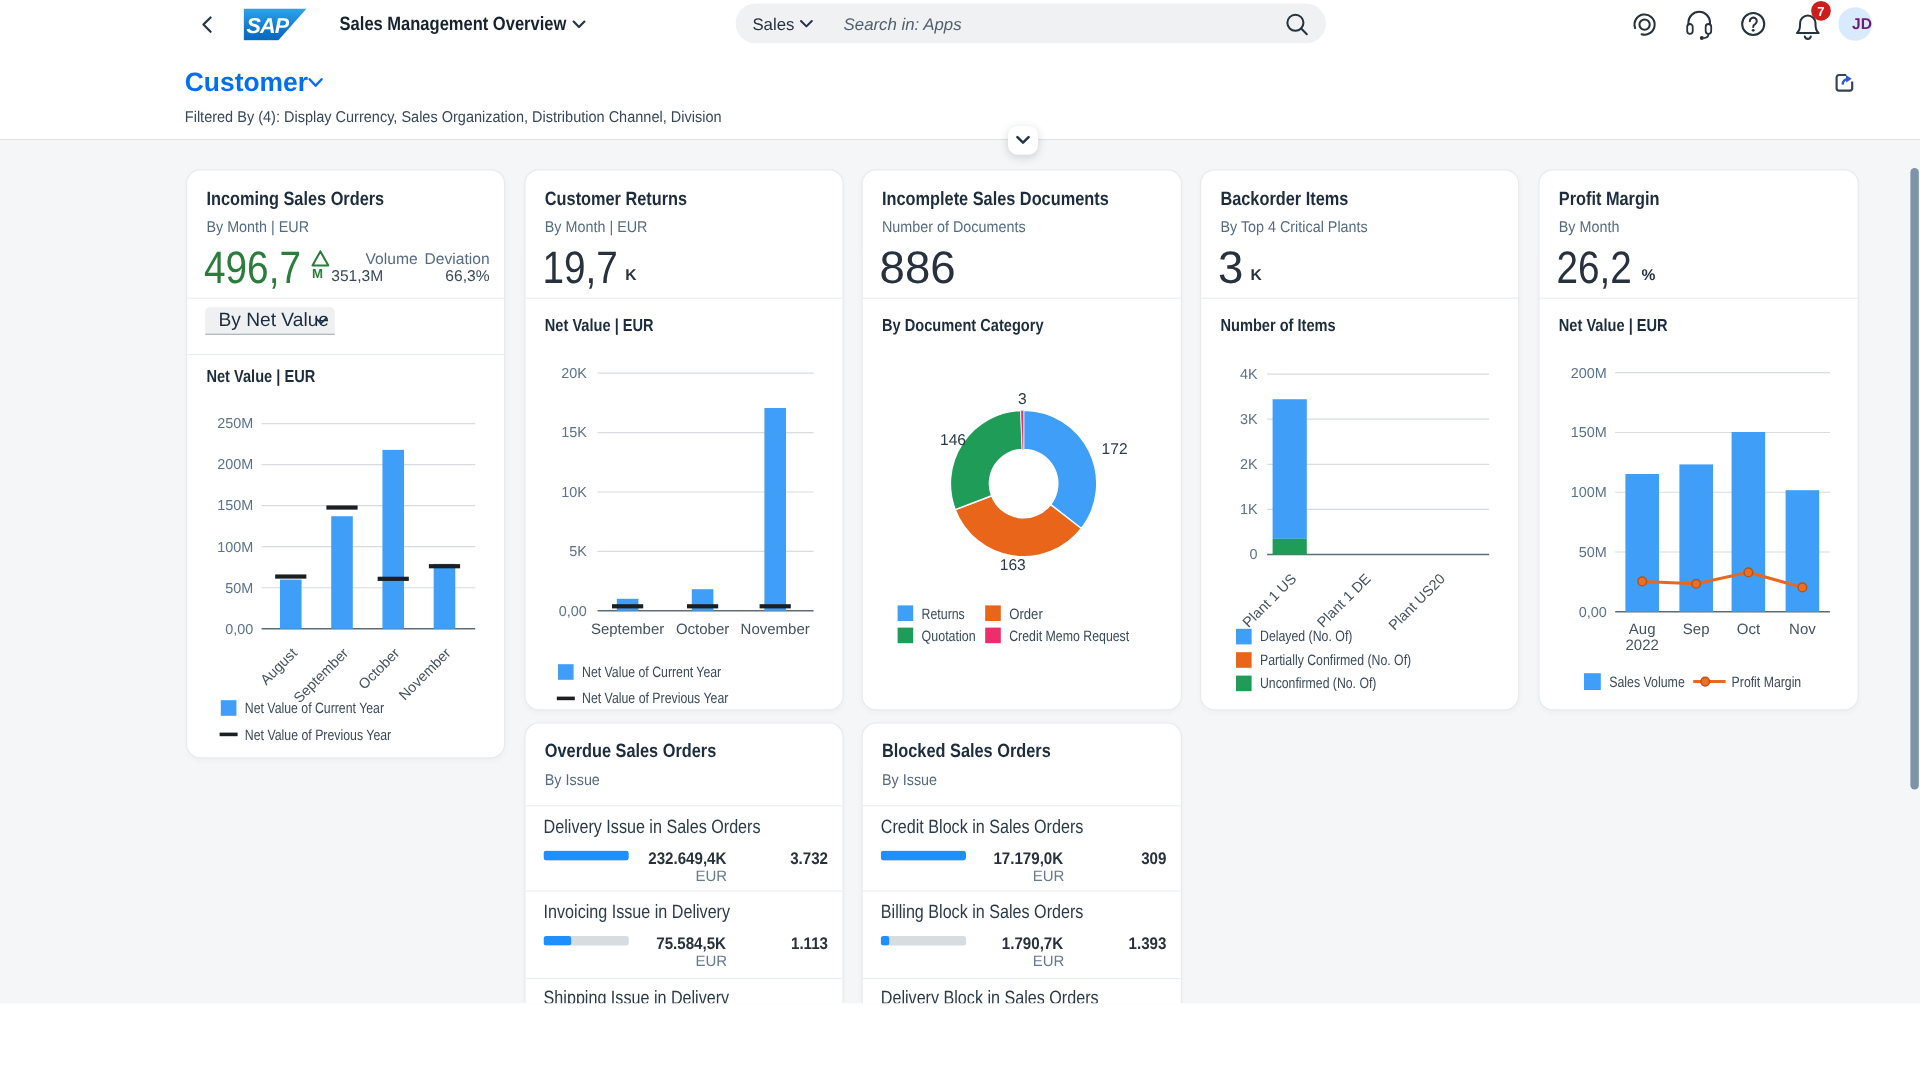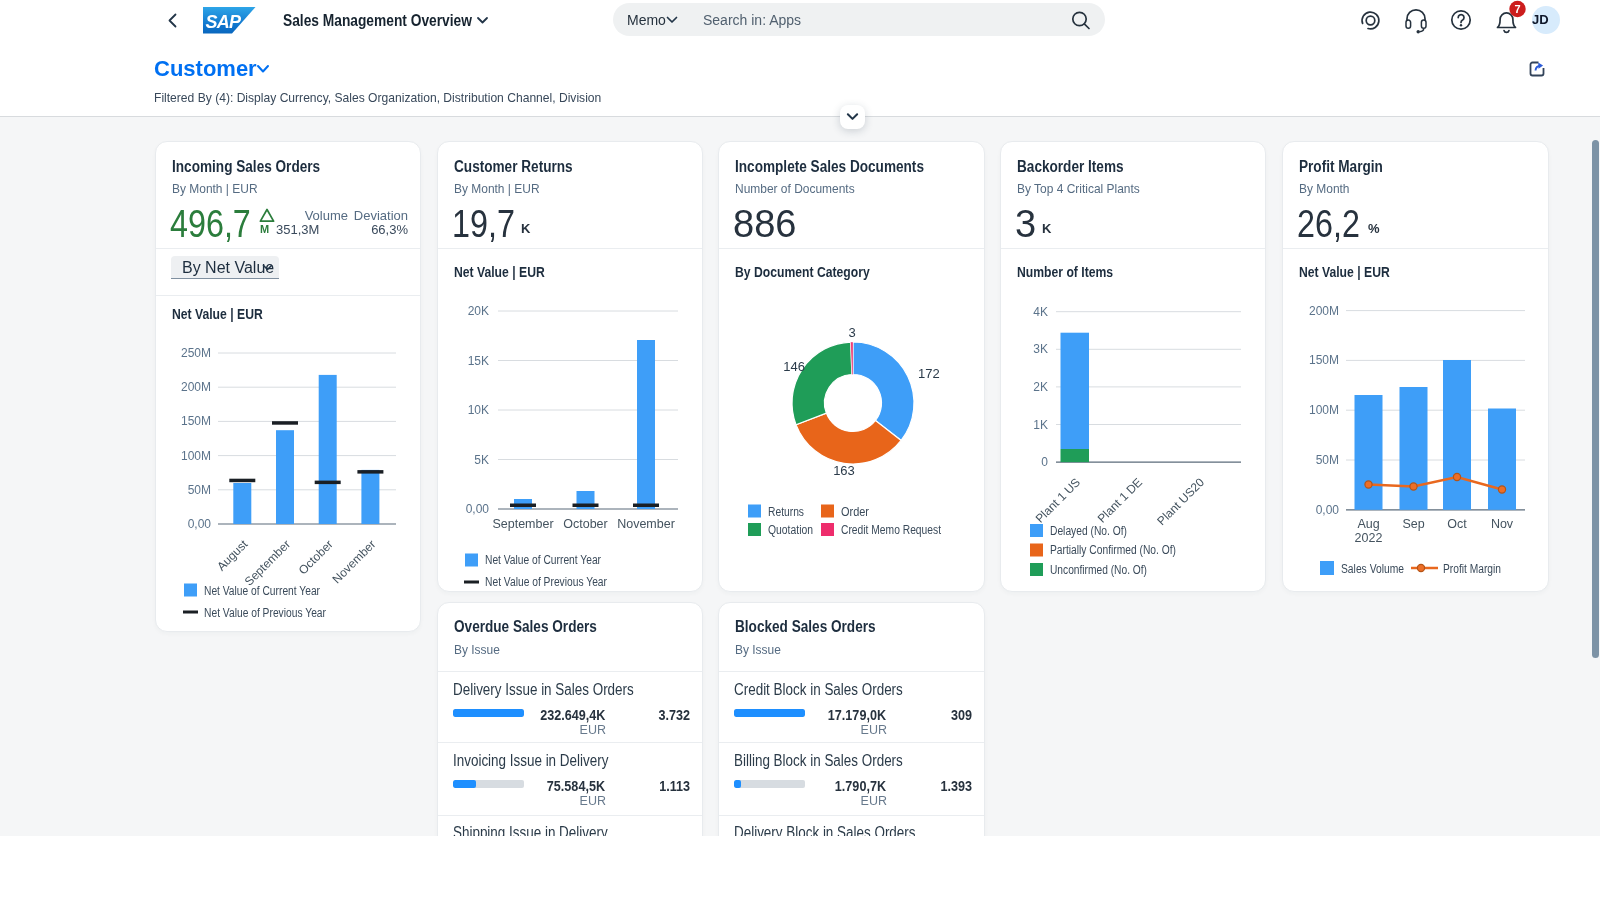--- a/index.html
+++ b/index.html
@@ -37,25 +37,25 @@
     </defs>
  <polygon points="0,0 52.5,0 29,26.5 0,26.5" fill="url(#sapg)"></polygon>
  <text x="2.5" y="20.5" font-size="18" font-weight="bold" font-style="italic" fill="#fff" letter-spacing="-0.8">SAP</text>
 </svg>
 <div class="abs" style="left:283px;top:11px;font-size:16px;font-weight:bold;color:#16232f;line-height:19px;transform:scaleX(.86);transform-origin:0 50%">Sales Management Overview</div>
 <svg class="abs" style="left:476px;top:16px" width="13" height="9" viewBox="0 0 13 9">
  <polyline points="2,2 6.5,6.5 11,2" fill="none" stroke="#223548" stroke-width="1.8" stroke-linecap="round" stroke-linejoin="round"></polyline>
 </svg>
 
 <div class="abs" style="left:613px;top:3px;width:492px;height:33px;border-radius:17px;background:#eff1f2"></div>
-<div class="abs" style="left:627px;top:12px;font-size:14px;color:#26323e">Memo</div>
+<div class="abs" style="left:627px;top:12px;font-size:14px;color:#26323e">Sales</div>
 <svg class="abs" style="left:666px;top:16px" width="12" height="8" viewBox="0 0 12 8">
  <polyline points="1.5,1.5 6,6 10.5,1.5" fill="none" stroke="#223548" stroke-width="1.7" stroke-linecap="round" stroke-linejoin="round"></polyline>
 </svg>
-<div class="abs" style="left:703px;top:12px;font-size:14px;color:#51606f">Search in: Apps</div>
+<div class="abs" style="left:703px;top:12px;font-size:14px;font-style:italic;color:#51606f">Search in: Apps</div>
 <svg class="abs" style="left:1070px;top:10px" width="22" height="21" viewBox="0 0 22 21">
  <circle cx="9.5" cy="9" r="6.7" fill="none" stroke="#26323e" stroke-width="1.7"></circle>
  <line x1="14.3" y1="13.8" x2="19" y2="18.5" stroke="#26323e" stroke-width="1.7" stroke-linecap="round"></line>
 </svg>
 
 <svg class="abs" style="left:1358px;top:8px" width="25" height="25" viewBox="0 0 25 25">
  <path d="M 4.6,15.4 A 8.4,8.4 0 1 1 10.0,20.5" fill="none" stroke="#26323e" stroke-width="1.7" stroke-linecap="round"></path>
  <circle cx="12.5" cy="12.5" r="4.3" fill="none" stroke="#26323e" stroke-width="1.7"></circle>
 </svg>
 <svg class="abs" style="left:1404px;top:8px" width="24" height="26" viewBox="0 0 24 26">
@@ -72,21 +72,21 @@
 </svg>
 <svg class="abs" style="left:1494px;top:8px" width="26" height="27" viewBox="0 0 26 27">
  <path d="M 3.5,19.5 c 2.8,-2.2 2.6,-5.5 2.6,-8.2 a 6.4,6.4 0 0 1 12.8,0 c 0,2.7 -0.2,6 2.6,8.2 z" fill="none" stroke="#26323e" stroke-width="1.7" stroke-linejoin="round"></path>
  <path d="M 10,22.5 a 2.6,2.6 0 0 0 5,0" fill="none" stroke="#26323e" stroke-width="1.7" stroke-linecap="round"></path>
 </svg>
 <circle-holder></circle-holder>
 <svg class="abs" style="left:1507px;top:0px" width="22" height="19" viewBox="0 0 22 19">
  <circle cx="10.5" cy="9" r="8.2" fill="#cc1d1d"></circle>
  <text x="10.5" y="13" font-size="11" font-weight="bold" fill="#fff" text-anchor="middle">7</text>
 </svg>
-<div class="abs" style="left:1532px;top:6px;width:28px;height:28px;border-radius:50%;background:#d7ebfc;text-align:left;line-height:28px;font-size:13px;font-weight:bold;color:#0f172a">JD</div>
+<div class="abs" style="left:1532px;top:6px;width:28px;height:28px;border-radius:50%;background:#d7ebfc;text-align:right;line-height:28px;font-size:13px;font-weight:bold;color:#701a75">JD</div>
 
 <div class="abs" style="left:154px;top:56px;font-size:22px;font-weight:bold;color:#0070f2;line-height:25px">Customer</div>
 <svg class="abs" style="left:256px;top:64px" width="14" height="10" viewBox="0 0 14 10">
  <polyline points="2,2 7,7.5 12,2" fill="none" stroke="#0070f2" stroke-width="2" stroke-linecap="round" stroke-linejoin="round"></polyline>
 </svg>
 <svg class="abs" style="left:1528px;top:60px" width="18" height="18" viewBox="0 0 18 18">
  <path d="M 10.5,2.5 H 4.5 a 2,2 0 0 0 -2,2 v 9 a 2,2 0 0 0 2,2 h 9 a 2,2 0 0 0 2,-2 V 8" fill="none" stroke="#32435a" stroke-width="1.8"></path>
  <path d="M 7.5,10.5 q 0.3,-4.6 5.3,-4.7" fill="none" stroke="#2c5bd8" stroke-width="1.9"></path>
  <path d="M 10.2,2.6 l 4.9,3 -4.6,3.2" fill="#2c5bd8" stroke="none"></path>
 </svg>

